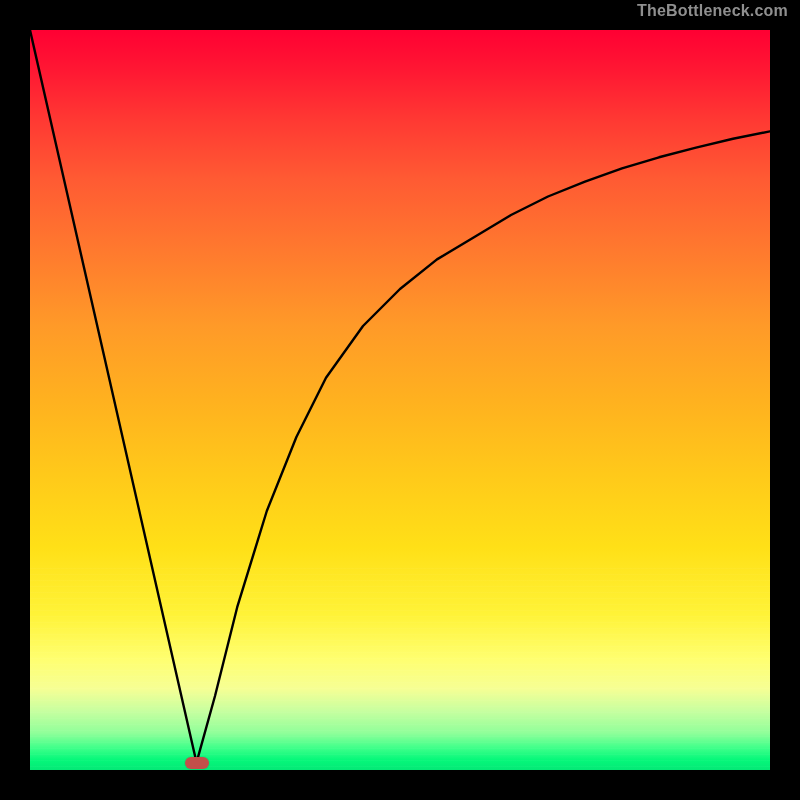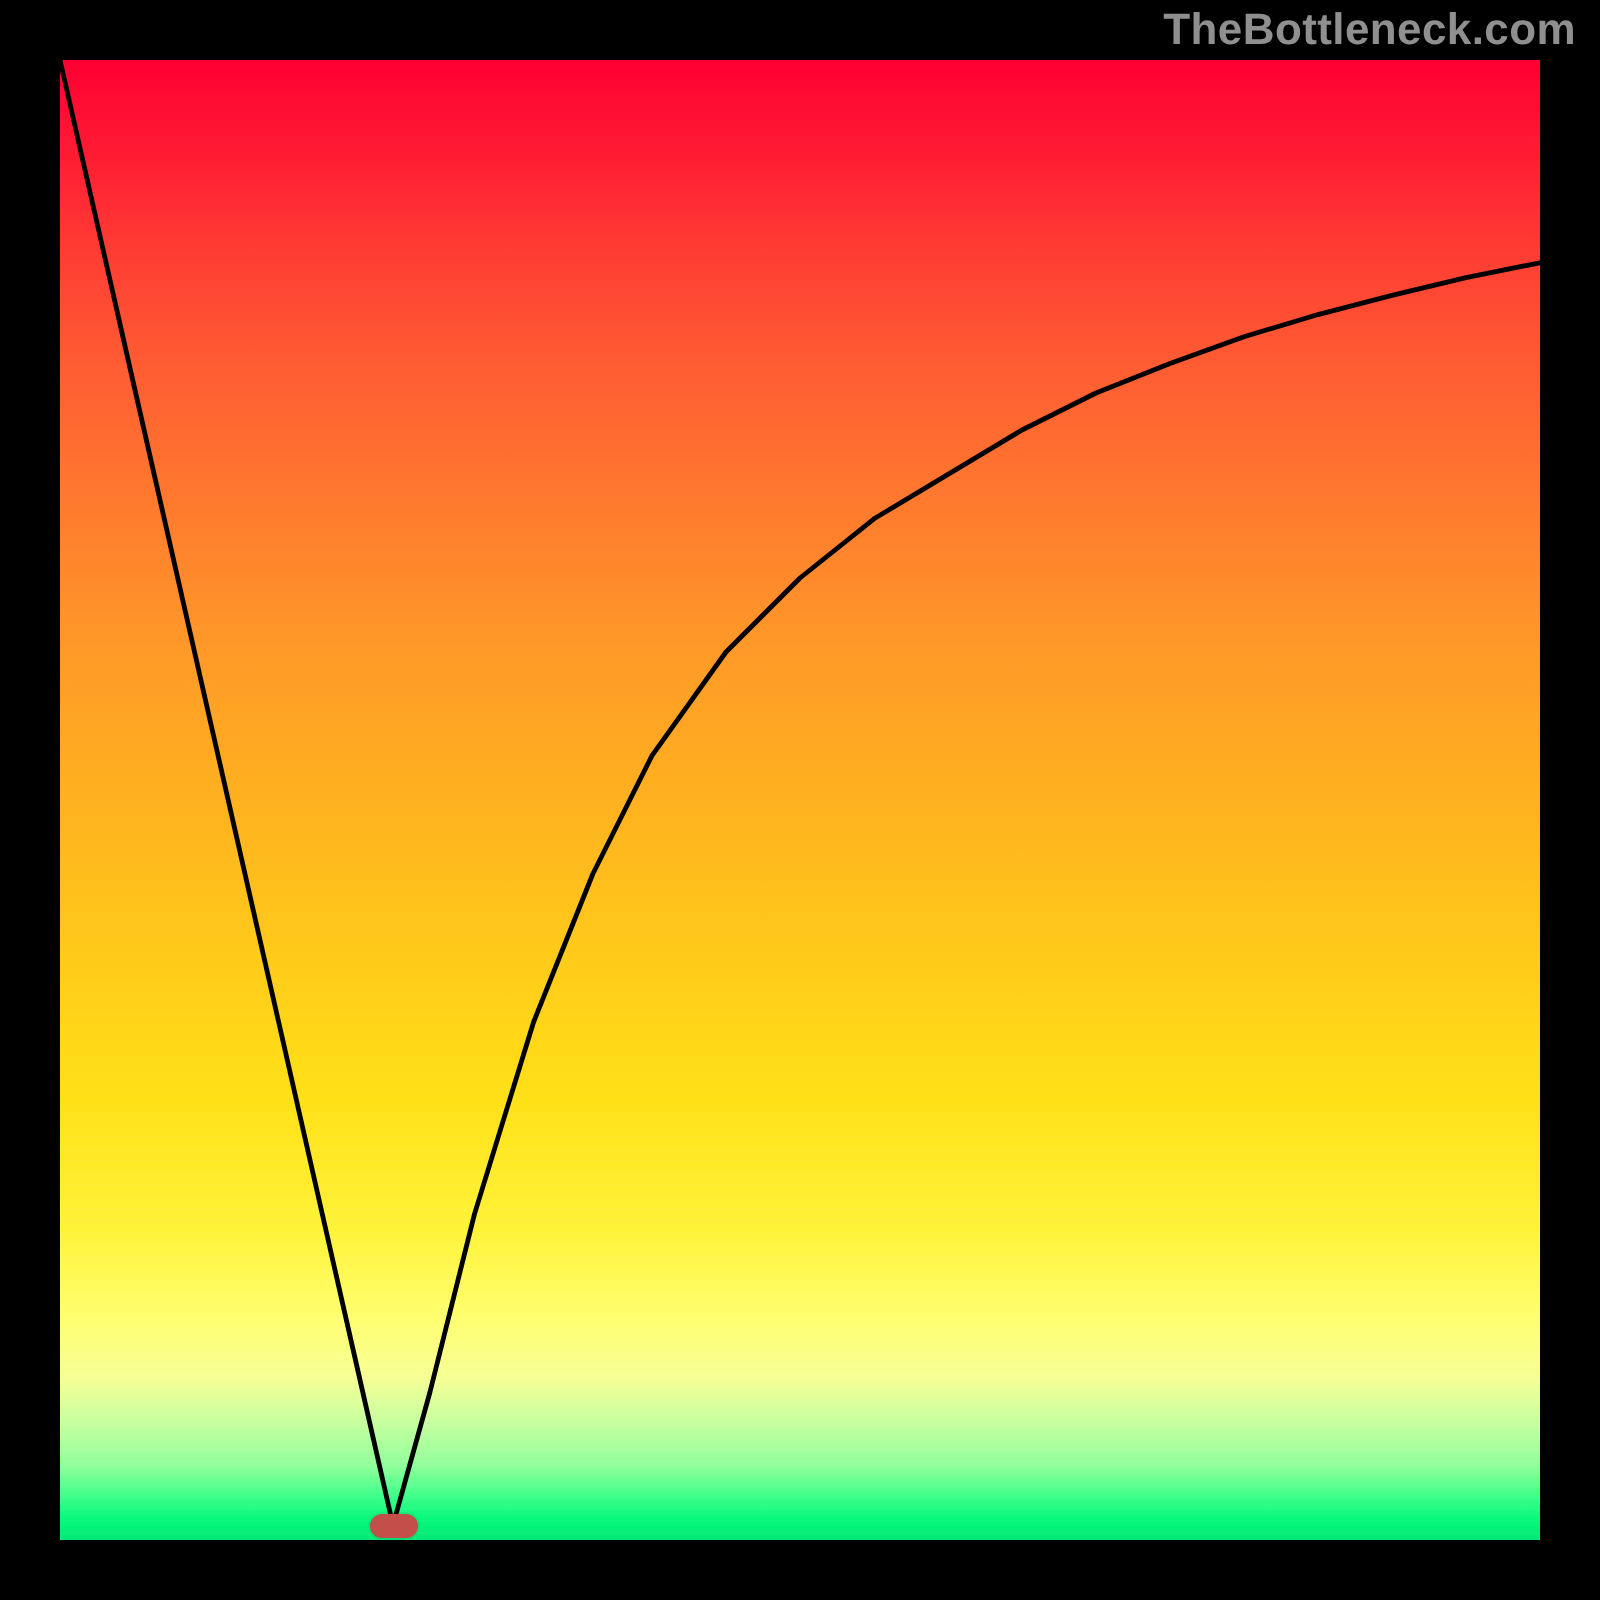--- a/index.html
+++ b/index.html
@@ -14,21 +14,21 @@
   .frame {
     position: relative;
     width: 800px;
     height: 800px;
     background: #000;
   }
   .watermark {
     position: absolute;
     top: 2px;
     right: 12px;
-    font-size: 22px;
+    font-size: 16px;
     font-weight: 600;
     color: #8f8f8f;
     letter-spacing: 0.2px;
     z-index: 5;
   }
   .plot-clip {
     position: absolute;
     left: 30px;
     top: 30px;
     width: 740px;

